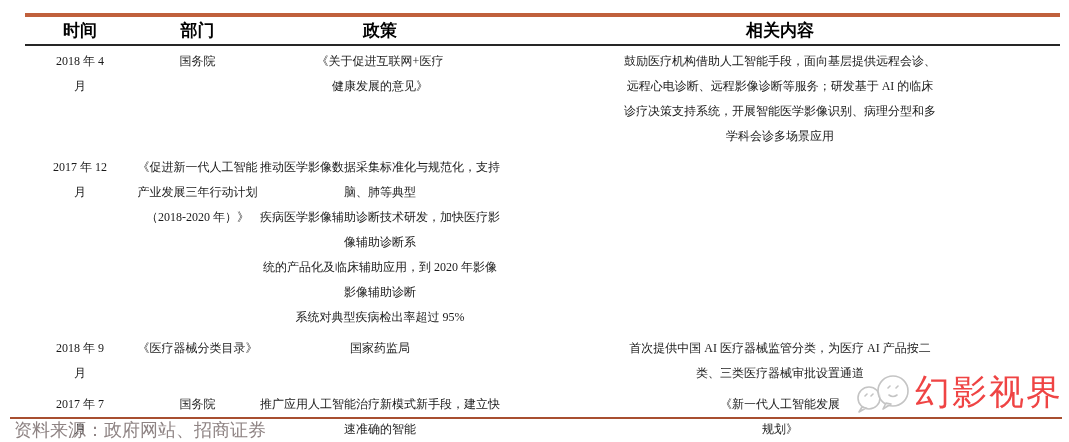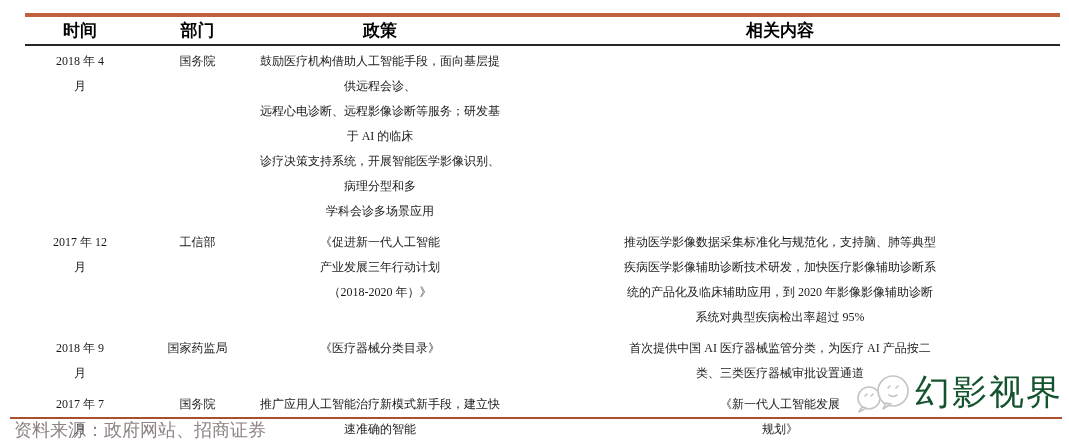--- a/index.html
+++ b/index.html
@@ -76,21 +76,21 @@
     z-index: 5;
   }
   .watermark-logo {
     width: 62px;
     height: 46px;
     flex: 0 0 auto;
   }
   .watermark-text {
     font-size: 35px;
     line-height: 44px;
-    color: #14532d;
+    color: #ef4444;
     letter-spacing: 2px;
     white-space: nowrap;
   }
 </style>
 </head>
 <body>
 
 <div class="page">
 
   <div class="table-wrap">
@@ -100,44 +100,45 @@
       <div class="header-cell">时间</div>
       <div class="header-cell">部门</div>
       <div class="header-cell">政策</div>
       <div class="header-cell">相关内容</div>
     </div>
 
     <div class="grid-row body-row">
       <div class="cell">2018 年 4
 月</div>
       <div class="cell">国务院</div>
+      <div class="cell">《关于促进互联网+医疗
+健康发展的意见》</div>
       <div class="cell">鼓励医疗机构借助人工智能手段，面向基层提供远程会诊、
 远程心电诊断、远程影像诊断等服务；研发基于 AI 的临床
 诊疗决策支持系统，开展智能医学影像识别、病理分型和多
 学科会诊多场景应用</div>
     </div>
 
     <div class="grid-row body-row">
       <div class="cell">2017 年 12
 月</div>
-      <div class="cell">工信部</div>
       <div class="cell">《促进新一代人工智能
 产业发展三年行动计划
 （2018-2020 年）》</div>
       <div class="cell">推动医学影像数据采集标准化与规范化，支持脑、肺等典型
 疾病医学影像辅助诊断技术研发，加快医疗影像辅助诊断系
 统的产品化及临床辅助应用，到 2020 年影像影像辅助诊断
 系统对典型疾病检出率超过 95%</div>
     </div>
 
     <div class="grid-row body-row">
       <div class="cell">2018 年 9
 月</div>
+      <div class="cell">《医疗器械分类目录》</div>
       <div class="cell">国家药监局</div>
-      <div class="cell">《医疗器械分类目录》</div>
       <div class="cell">首次提供中国 AI 医疗器械监管分类，为医疗 AI 产品按二
 类、三类医疗器械审批设置通道</div>
     </div>
 
     <div class="grid-row body-row">
       <div class="cell">2017 年 7
 月</div>
       <div class="cell">国务院</div>
       <div class="cell">推广应用人工智能治疗新模式新手段，建立快速准确的智能
 医疗体系，探索智慧医院建设，开发手术机器人、智能诊疗

